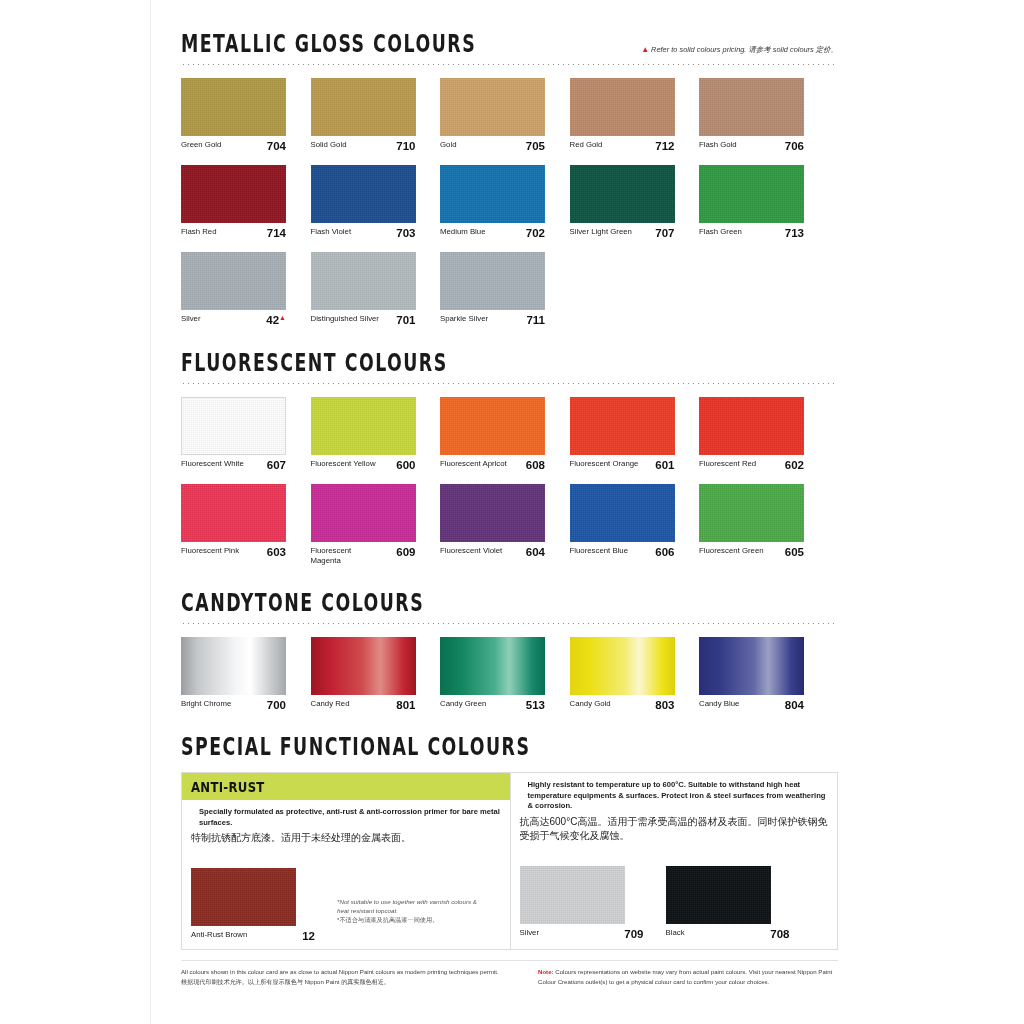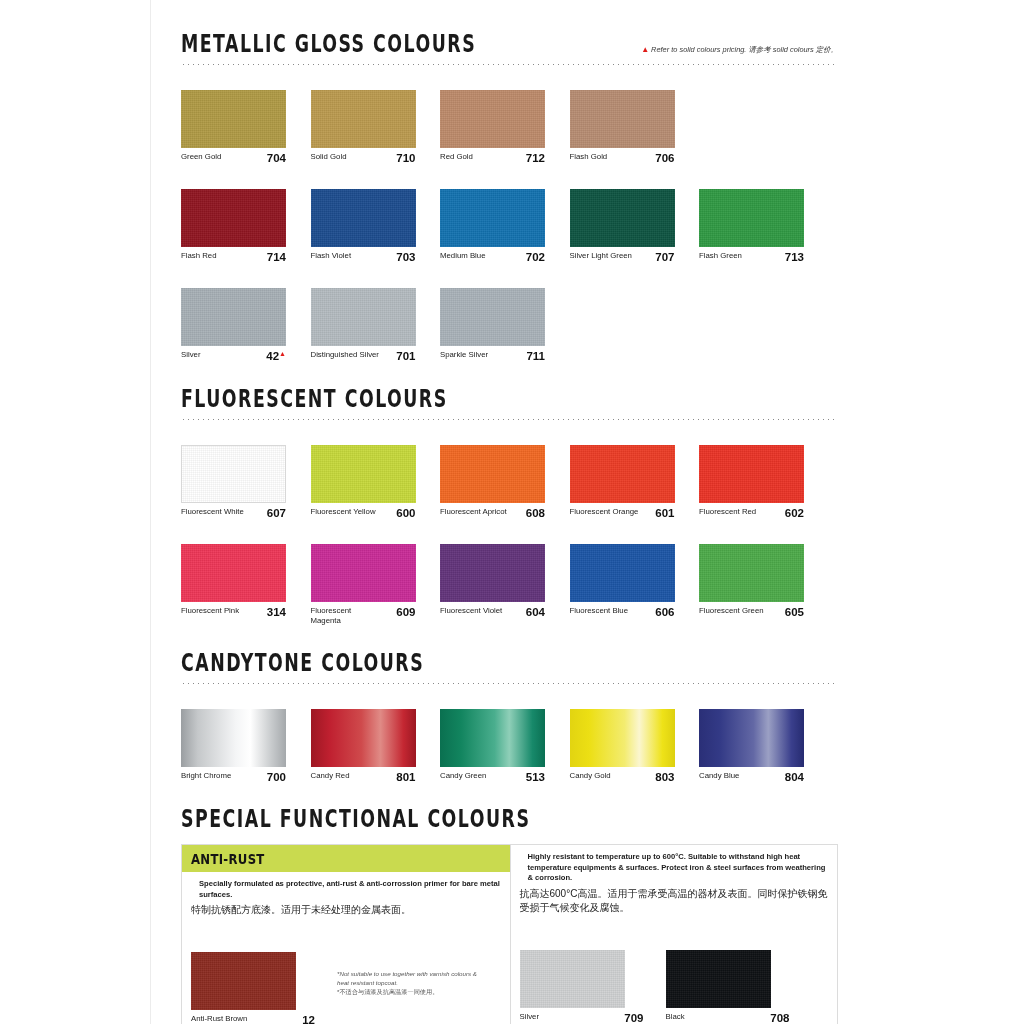--- a/index.html
+++ b/index.html
@@ -35,21 +35,21 @@
   .tri { color:#e01b18; font-style:normal; font-size:8px; }
   .dotline {
     height:1px; margin-top:6px;
     background-image: radial-gradient(circle, #8a8a8a 0.6px, transparent 0.7px);
     background-size: 5px 2px; background-repeat: repeat-x;
     background-position: left center;
   }
 
   
   .grid { display:flex; gap:24.5px; margin-top:13px; }
-  .cell { width:105px;margin-top:12px; }
+  .cell { width:105px; }
   .sw {
     width:105px; height:58px; position:relative; overflow:hidden;
   }
   .sw.bordered { border:1px solid #d8d8d8; }
   .sw::after {
     content:""; position:absolute; inset:0;
     background-image:
       repeating-linear-gradient(0deg, rgba(255,255,255,.035) 0 1px, rgba(0,0,0,.035) 1px 2px),
       repeating-linear-gradient(90deg, rgba(255,255,255,.03) 0 1px, rgba(0,0,0,.03) 1px 2px);
     pointer-events:none;
@@ -124,20 +124,27 @@
             </div>
           </div>
           <div class="cell">
             <div class="sw" style="background: rgb(187, 154, 78);"></div>
             <div class="lbl">
               <div class="nm">Solid Gold</div>
               <div class="cd">710</div>
             </div>
           </div>
           <div class="cell">
+            <div class="sw" style="background: rgb(205, 162, 104);"></div>
+            <div class="lbl">
+              <div class="nm">Gold</div>
+              <div class="cd">705</div>
+            </div>
+          </div>
+          <div class="cell">
             <div class="sw" style="background: rgb(189, 138, 106);"></div>
             <div class="lbl">
               <div class="nm">Red Gold</div>
               <div class="cd">712</div>
             </div>
           </div>
           <div class="cell">
             <div class="sw" style="background: rgb(183, 140, 114);"></div>
             <div class="lbl">
               <div class="nm">Flash Gold</div>
@@ -248,21 +255,21 @@
               <div class="nm">Fluorescent Red</div>
               <div class="cd">602</div>
             </div>
           </div>
         </div>
       <div class="grid" id="f1">
           <div class="cell">
             <div class="sw" style="background: rgb(238, 54, 87);"></div>
             <div class="lbl">
               <div class="nm">Fluorescent Pink</div>
-              <div class="cd">314</div>
+              <div class="cd">603</div>
             </div>
           </div>
           <div class="cell">
             <div class="sw" style="background: rgb(201, 42, 151);"></div>
             <div class="lbl">
               <div class="nm">Fluorescent Magenta</div>
               <div class="cd">609</div>
             </div>
           </div>
           <div class="cell">

